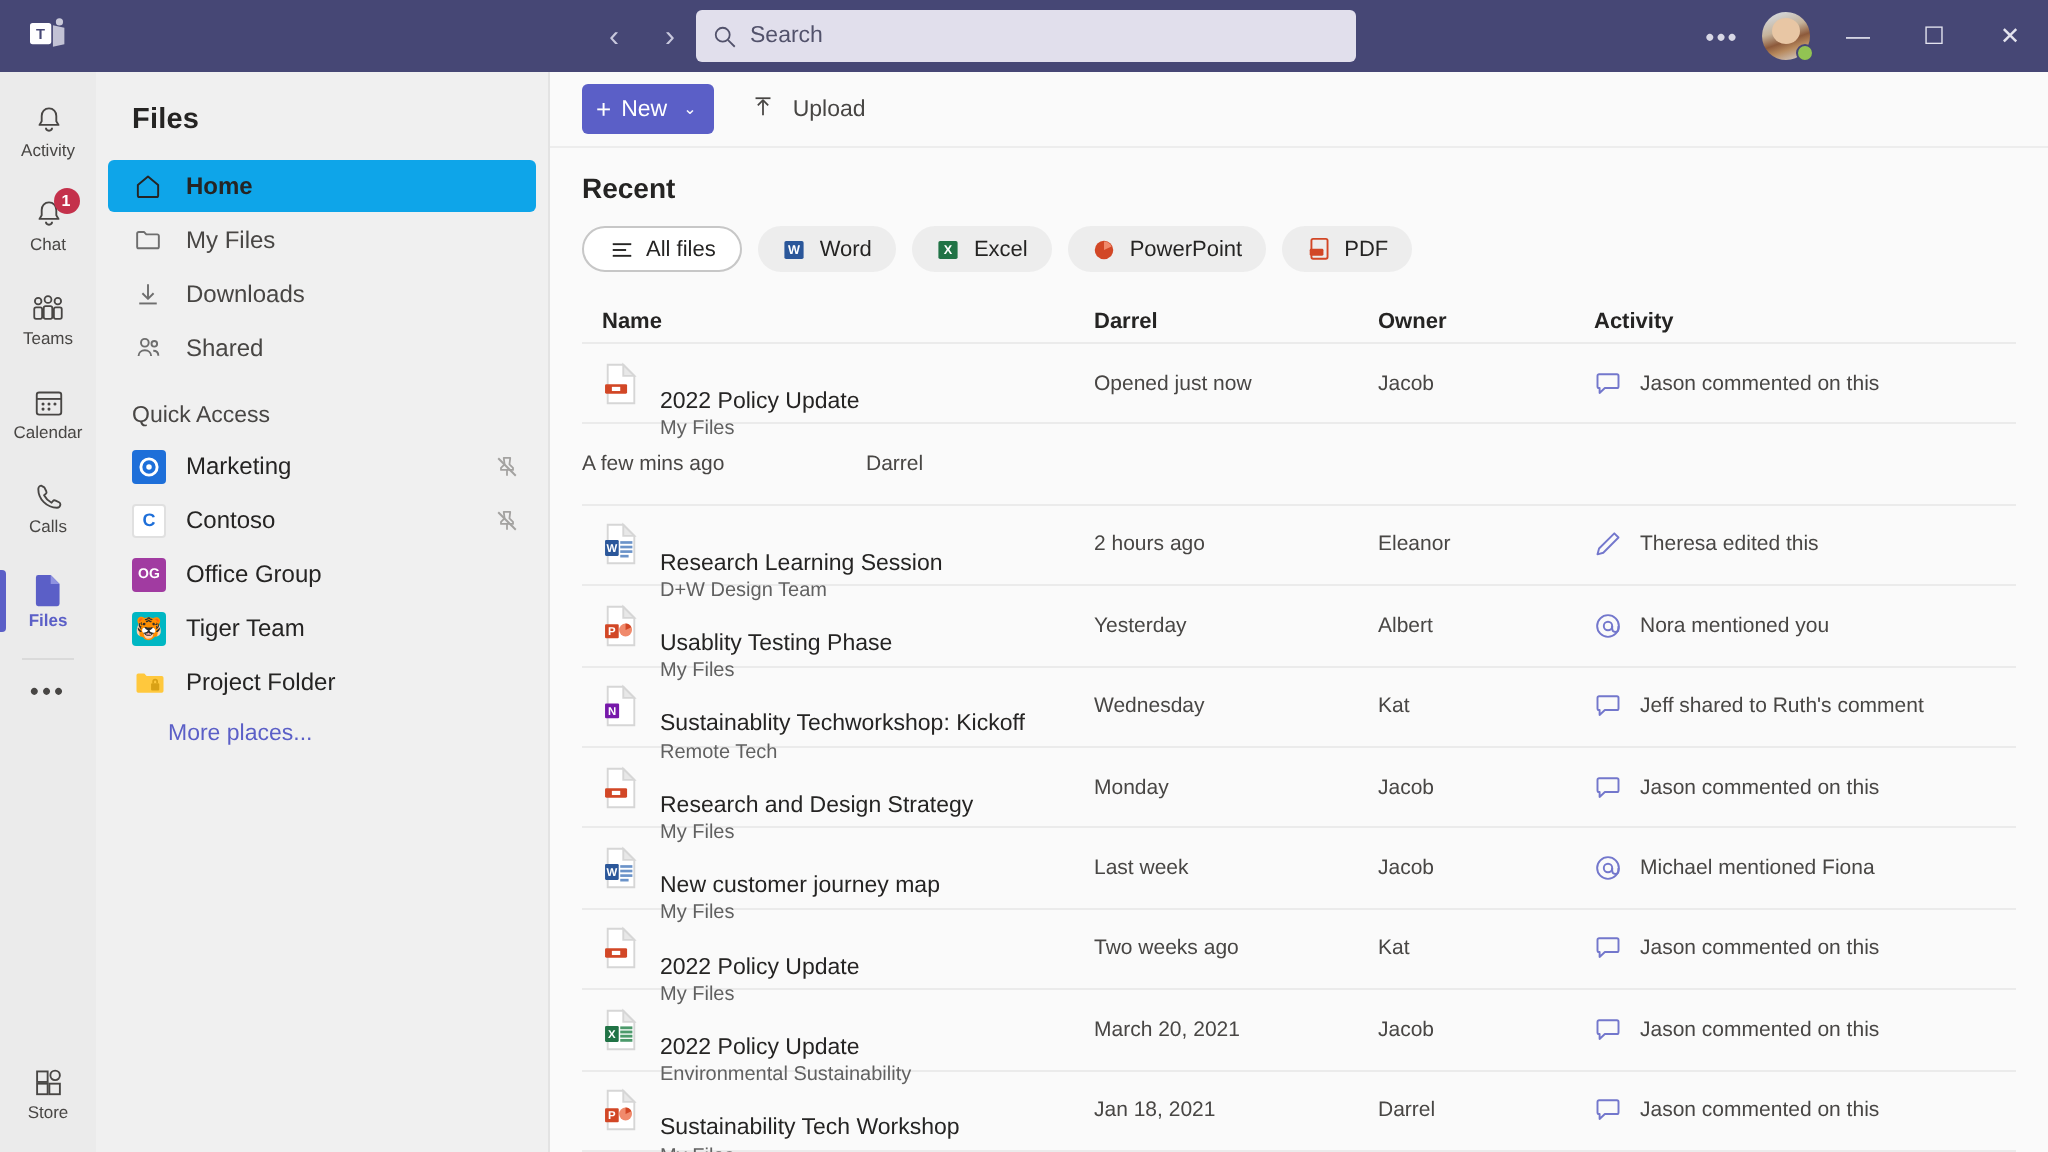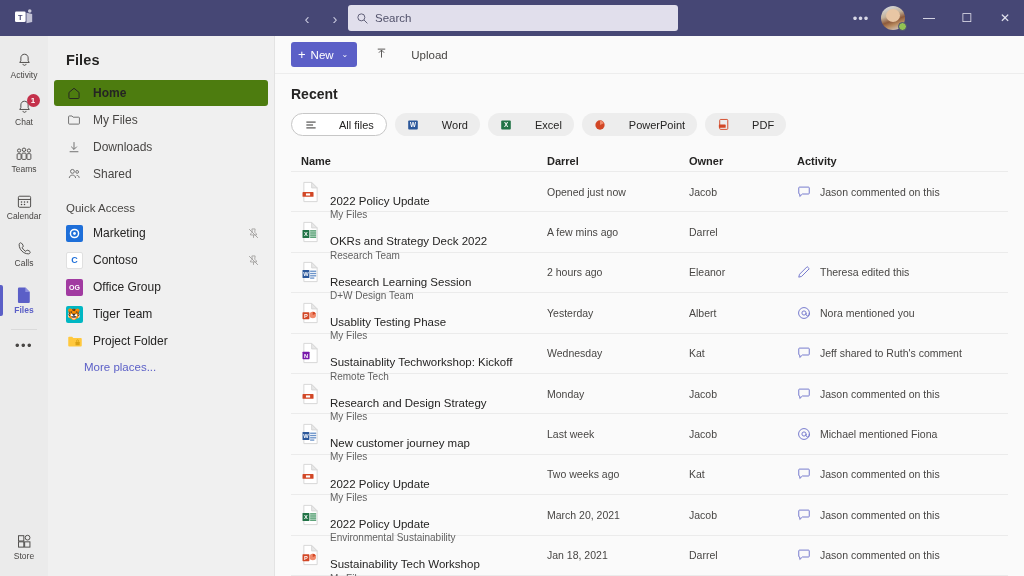--- a/index.html
+++ b/index.html
@@ -88,21 +88,21 @@
   .leftnav {
     width: 227px; background: #f0f0f0; border-right: 1px solid #e3e3e3;
     padding-top: 12px; overflow: hidden;
   }
   .ln-title { font-size: 14.5px; font-weight: bold; color: #252423; padding: 4px 0 12px 18px; letter-spacing: .1px; }
   .ln-item {
     height: 26px; margin: 0 6px 1px 6px; border-radius: 3px;
     display: flex; align-items: center; gap: 11px; padding-left: 12px;
     font-size: 12px; color: #484644; cursor: pointer;
   }
-  .ln-item.active { background: #4d7c0f; color: #252423; font-weight: 600; }
+  .ln-item.active { background: #0ea5e9; color: #252423; font-weight: 600; }
   .ln-ic { width: 16px; height: 16px; display: flex; align-items: center; justify-content: center; flex: 0 0 auto; }
   .ln-section { font-size: 11.5px; color: #484644; padding: 14px 0 6px 18px; }
   .qa-item {
     height: 26px; margin: 0 6px 1px 6px; border-radius: 3px;
     display: flex; align-items: center; gap: 10px; padding: 0 8px 0 12px;
     font-size: 12px; color: #252423; cursor: pointer;
   }
   .qa-ic { width: 17px; height: 17px; border-radius: 2px; flex: 0 0 auto; position: relative; overflow: hidden;
            display: flex; align-items: center; justify-content: center; font-size: 7px; font-weight: bold; color: #fff; }
   .qa-label { flex: 1; white-space: nowrap; overflow: hidden; text-overflow: ellipsis; }
@@ -116,30 +116,30 @@
     padding: 0 0 0 16px; border-bottom: 1px solid #ededed;
   }
   .newbtn {
     height: 25px; background: #5b5fc7; color: #fff; border-radius: 3px;
     display: flex; align-items: center; gap: 5px; padding: 0 9px 0 7px;
     font-size: 11.5px; cursor: pointer;
   }
   .newbtn .plus { font-size: 13px; line-height: 1; }
   .newbtn .chev { font-size: 8px; opacity: .95; margin-left: 3px; }
   .uploadbtn {
-    height: 25px; display: flex; align-items: center; gap: 23px; padding: 0 8px;
+    height: 25px; display: flex; align-items: center; gap: 8px; padding: 0 8px;
     font-size: 11.5px; color: #484644; cursor: pointer; border-radius: 3px;
   }
 
   .content { flex: 1; overflow: hidden; padding: 0 16px 0 16px; position: relative; }
   .rec-title { font-size: 14px; font-weight: bold; color: #252423; padding: 12px 0 11px 0; }
   .chips { display: flex; gap: 8px; padding-bottom: 14px; }
   .chip {
     height: 23px; border-radius: 12px; background: #ededed;
-    display: flex; align-items: center; gap: 22px; padding: 0 12px;
+    display: flex; align-items: center; gap: 6px; padding: 0 12px;
     font-size: 11px; color: #252423; cursor: pointer;
   }
   .chip.outline { background: #fff; border: 1px solid #c7c7c7; }
   .chip .cic { width: 13px; height: 13px; flex: 0 0 auto; display:flex; align-items:center; justify-content:center; }
 
   
   .thead { display: flex; align-items: center; height: 22px; font-size: 11px; font-weight: bold; color: #252423;
            border-bottom: 1px solid #ebebeb; }
   .col-name { width: 256px; flex: 0 0 auto; padding-left: 10px; }
   .col-opened { width: 142px; flex: 0 0 auto; }
@@ -493,230 +493,212 @@
               <div class="col-opened cell-txt">Opened just now</div>
               <div class="col-owner cell-txt">Jacob</div>
               <div class="col-activity act-cell">
                 <span class="act-ic"><svg width="14" height="14" viewBox="0 0 16 16">
                     <path d="M2 3.3a.9.9 0 0 1 .9-.9h10.2a.9.9 0 0 1 .9.9v6.1a.9.9 0 0 1-.9.9H6.2l-3 2.8V10.3H2.9a.9.9 0 0 1-.9-.9z" fill="none" stroke="#7377cc" stroke-width="1.1" stroke-linejoin="round"></path>
                   </svg></span>
                 <span class="act-txt">Jason commented on this</span>
               </div>
             </div>
             <div class="row">
+              <div class="col-opened cell-txt">A few mins ago</div>
+              <div class="col-owner cell-txt">Darrel</div>
+            </div>
+            <div class="row">
+              <div class="col-name fname-cell">
+                <span class="ficon"><svg width="19" height="22" viewBox="0 0 20 23">
+                    <path d="M3 1.4h8.2L17 7.2v14.4H3z" fill="#fff" stroke="#d6d6d6" stroke-width="1"></path>
+                    <path d="M11.2 1.4 17 7.2h-5.8z" fill="#e8e8e8" stroke="#d6d6d6" stroke-width="1"></path>
+                    <rect x="1.6" y="9.4" width="7.2" height="8.4" rx=".6" fill="#2b579a"></rect>
+                    <text x="5.2" y="15.8" font-size="6" font-family="Liberation Sans, sans-serif" font-weight="bold" fill="#fff" text-anchor="middle">W</text>
+                    <g fill="#6b93c9">
+                      <rect x="9.6" y="10" width="6.4" height="1.4"></rect>
+                      <rect x="9.6" y="12.4" width="6.4" height="1.4"></rect>
+                      <rect x="9.6" y="14.8" width="6.4" height="1.4"></rect>
+                      <rect x="9.6" y="17.2" width="4.4" height="1.4"></rect>
+                    </g>
+                  </svg></span>
+                <span>
+                  <div class="fname">Research Learning Session</div>
+                  <div class="fsub">D+W Design Team</div>
+                </span>
+              </div>
+              <div class="col-opened cell-txt">2 hours ago</div>
+              <div class="col-owner cell-txt">Eleanor</div>
+              <div class="col-activity act-cell">
+                <span class="act-ic"><svg width="14" height="14" viewBox="0 0 16 16">
+                    <path d="M11.6 1.9 14 4.3 5.3 13 2 13.9l.9-3.3z" fill="none" stroke="#7377cc" stroke-width="1.1" stroke-linejoin="round"></path>
+                  </svg></span>
+                <span class="act-txt">Theresa edited this</span>
+              </div>
+            </div>
+            <div class="row">
+              <div class="col-name fname-cell">
+                <span class="ficon"><svg width="19" height="22" viewBox="0 0 20 23">
+                    <path d="M3 1.4h8.2L17 7.2v14.4H3z" fill="#fff" stroke="#d6d6d6" stroke-width="1"></path>
+                    <path d="M11.2 1.4 17 7.2h-5.8z" fill="#e8e8e8" stroke="#d6d6d6" stroke-width="1"></path>
+                    <rect x="1.6" y="10.6" width="7.2" height="7.4" rx=".6" fill="#d24726"></rect>
+                    <text x="5.2" y="16.4" font-size="6" font-family="Liberation Sans, sans-serif" font-weight="bold" fill="#fff" text-anchor="middle">P</text>
+                    <circle cx="12.4" cy="13.6" r="3.4" fill="#f08a6c"></circle>
+                    <path d="M12.4 10.2a3.4 3.4 0 0 1 3.1 2l-3.1 1.4z" fill="#d24726"></path>
+                  </svg></span>
+                <span>
+                  <div class="fname">Usablity Testing Phase</div>
+                  <div class="fsub">My Files</div>
+                </span>
+              </div>
+              <div class="col-opened cell-txt">Yesterday</div>
+              <div class="col-owner cell-txt">Albert</div>
+              <div class="col-activity act-cell">
+                <span class="act-ic"><svg width="14" height="14" viewBox="0 0 16 16">
+                    <circle cx="8" cy="8" r="6.2" fill="none" stroke="#7377cc" stroke-width="1.1"></circle>
+                    <circle cx="8" cy="8" r="2.4" fill="none" stroke="#7377cc" stroke-width="1.1"></circle>
+                    <path d="M10.4 8v1.6a1.8 1.8 0 0 0 3.6 0V8" fill="none" stroke="#7377cc" stroke-width="1.1"></path>
+                  </svg></span>
+                <span class="act-txt">Nora mentioned you</span>
+              </div>
+            </div>
+            <div class="row">
+              <div class="col-name fname-cell">
+                <span class="ficon"><svg width="19" height="22" viewBox="0 0 20 23">
+                    <path d="M3 1.4h8.2L17 7.2v14.4H3z" fill="#fff" stroke="#d6d6d6" stroke-width="1"></path>
+                    <path d="M11.2 1.4 17 7.2h-5.8z" fill="#e8e8e8" stroke="#d6d6d6" stroke-width="1"></path>
+                    <rect x="1.6" y="10.2" width="7.4" height="7.8" rx=".6" fill="#7719aa"></rect>
+                    <text x="5.3" y="16.4" font-size="6" font-family="Liberation Sans, sans-serif" font-weight="bold" fill="#fff" text-anchor="middle">N</text>
+                  </svg></span>
+                <span>
+                  <div class="fname">Sustainablity Techworkshop: Kickoff</div>
+                  <div class="fsub">Remote Tech</div>
+                </span>
+              </div>
+              <div class="col-opened cell-txt">Wednesday</div>
+              <div class="col-owner cell-txt">Kat</div>
+              <div class="col-activity act-cell">
+                <span class="act-ic"><svg width="14" height="14" viewBox="0 0 16 16">
+                    <path d="M2 3.3a.9.9 0 0 1 .9-.9h10.2a.9.9 0 0 1 .9.9v6.1a.9.9 0 0 1-.9.9H6.2l-3 2.8V10.3H2.9a.9.9 0 0 1-.9-.9z" fill="none" stroke="#7377cc" stroke-width="1.1" stroke-linejoin="round"></path>
+                  </svg></span>
+                <span class="act-txt">Jeff shared to Ruth's comment</span>
+              </div>
+            </div>
+            <div class="row">
+              <div class="col-name fname-cell">
+                <span class="ficon"><svg width="19" height="22" viewBox="0 0 20 23">
+                    <path d="M3 1.4h8.2L17 7.2v14.4H3z" fill="#fff" stroke="#d6d6d6" stroke-width="1"></path>
+                    <path d="M11.2 1.4 17 7.2h-5.8z" fill="#e8e8e8" stroke="#d6d6d6" stroke-width="1"></path>
+                    <rect x="1.6" y="11.6" width="11.6" height="5" rx=".7" fill="#d24726"></rect>
+                    <rect x="5.2" y="13" width="4.4" height="2.2" fill="#fff"></rect>
+                  </svg></span>
+                <span>
+                  <div class="fname">Research and Design Strategy</div>
+                  <div class="fsub">My Files</div>
+                </span>
+              </div>
+              <div class="col-opened cell-txt">Monday</div>
+              <div class="col-owner cell-txt">Jacob</div>
+              <div class="col-activity act-cell">
+                <span class="act-ic"><svg width="14" height="14" viewBox="0 0 16 16">
+                    <path d="M2 3.3a.9.9 0 0 1 .9-.9h10.2a.9.9 0 0 1 .9.9v6.1a.9.9 0 0 1-.9.9H6.2l-3 2.8V10.3H2.9a.9.9 0 0 1-.9-.9z" fill="none" stroke="#7377cc" stroke-width="1.1" stroke-linejoin="round"></path>
+                  </svg></span>
+                <span class="act-txt">Jason commented on this</span>
+              </div>
+            </div>
+            <div class="row">
+              <div class="col-name fname-cell">
+                <span class="ficon"><svg width="19" height="22" viewBox="0 0 20 23">
+                    <path d="M3 1.4h8.2L17 7.2v14.4H3z" fill="#fff" stroke="#d6d6d6" stroke-width="1"></path>
+                    <path d="M11.2 1.4 17 7.2h-5.8z" fill="#e8e8e8" stroke="#d6d6d6" stroke-width="1"></path>
+                    <rect x="1.6" y="9.4" width="7.2" height="8.4" rx=".6" fill="#2b579a"></rect>
+                    <text x="5.2" y="15.8" font-size="6" font-family="Liberation Sans, sans-serif" font-weight="bold" fill="#fff" text-anchor="middle">W</text>
+                    <g fill="#6b93c9">
+                      <rect x="9.6" y="10" width="6.4" height="1.4"></rect>
+                      <rect x="9.6" y="12.4" width="6.4" height="1.4"></rect>
+                      <rect x="9.6" y="14.8" width="6.4" height="1.4"></rect>
+                      <rect x="9.6" y="17.2" width="4.4" height="1.4"></rect>
+                    </g>
+                  </svg></span>
+                <span>
+                  <div class="fname">New customer journey map</div>
+                  <div class="fsub">My Files</div>
+                </span>
+              </div>
+              <div class="col-opened cell-txt">Last week</div>
+              <div class="col-owner cell-txt">Jacob</div>
+              <div class="col-activity act-cell">
+                <span class="act-ic"><svg width="14" height="14" viewBox="0 0 16 16">
+                    <circle cx="8" cy="8" r="6.2" fill="none" stroke="#7377cc" stroke-width="1.1"></circle>
+                    <circle cx="8" cy="8" r="2.4" fill="none" stroke="#7377cc" stroke-width="1.1"></circle>
+                    <path d="M10.4 8v1.6a1.8 1.8 0 0 0 3.6 0V8" fill="none" stroke="#7377cc" stroke-width="1.1"></path>
+                  </svg></span>
+                <span class="act-txt">Michael mentioned Fiona</span>
+              </div>
+            </div>
+            <div class="row">
+              <div class="col-name fname-cell">
+                <span class="ficon"><svg width="19" height="22" viewBox="0 0 20 23">
+                    <path d="M3 1.4h8.2L17 7.2v14.4H3z" fill="#fff" stroke="#d6d6d6" stroke-width="1"></path>
+                    <path d="M11.2 1.4 17 7.2h-5.8z" fill="#e8e8e8" stroke="#d6d6d6" stroke-width="1"></path>
+                    <rect x="1.6" y="11.6" width="11.6" height="5" rx=".7" fill="#d24726"></rect>
+                    <rect x="5.2" y="13" width="4.4" height="2.2" fill="#fff"></rect>
+                  </svg></span>
+                <span>
+                  <div class="fname">2022 Policy Update</div>
+                  <div class="fsub">My Files</div>
+                </span>
+              </div>
+              <div class="col-opened cell-txt">Two weeks ago</div>
+              <div class="col-owner cell-txt">Kat</div>
+              <div class="col-activity act-cell">
+                <span class="act-ic"><svg width="14" height="14" viewBox="0 0 16 16">
+                    <path d="M2 3.3a.9.9 0 0 1 .9-.9h10.2a.9.9 0 0 1 .9.9v6.1a.9.9 0 0 1-.9.9H6.2l-3 2.8V10.3H2.9a.9.9 0 0 1-.9-.9z" fill="none" stroke="#7377cc" stroke-width="1.1" stroke-linejoin="round"></path>
+                  </svg></span>
+                <span class="act-txt">Jason commented on this</span>
+              </div>
+            </div>
+            <div class="row">
               <div class="col-name fname-cell">
                 <span class="ficon"><svg width="19" height="22" viewBox="0 0 20 23">
                     <path d="M3 1.4h8.2L17 7.2v14.4H3z" fill="#fff" stroke="#d6d6d6" stroke-width="1"></path>
                     <path d="M11.2 1.4 17 7.2h-5.8z" fill="#e8e8e8" stroke="#d6d6d6" stroke-width="1"></path>
                     <rect x="1.6" y="9.4" width="7.2" height="8.4" rx=".6" fill="#217346"></rect>
                     <text x="5.2" y="15.8" font-size="6" font-family="Liberation Sans, sans-serif" font-weight="bold" fill="#fff" text-anchor="middle">X</text>
                     <g fill="#4c9a6b">
                       <rect x="9.6" y="9.6" width="6.4" height="1.5"></rect>
                       <rect x="9.6" y="11.8" width="6.4" height="1.5"></rect>
                       <rect x="9.6" y="14" width="6.4" height="1.5"></rect>
                       <rect x="9.6" y="16.2" width="6.4" height="1.5"></rect>
                     </g>
                   </svg></span>
                 <span>
-                  <div class="fname">OKRs and Strategy Deck 2022</div>
-                  <div class="fsub">Research Team</div>
-                </span>
-              </div>
-              <div class="col-opened cell-txt">A few mins ago</div>
-              <div class="col-owner cell-txt">Darrel</div>
-            </div>
-            <div class="row">
-              <div class="col-name fname-cell">
-                <span class="ficon"><svg width="19" height="22" viewBox="0 0 20 23">
-                    <path d="M3 1.4h8.2L17 7.2v14.4H3z" fill="#fff" stroke="#d6d6d6" stroke-width="1"></path>
-                    <path d="M11.2 1.4 17 7.2h-5.8z" fill="#e8e8e8" stroke="#d6d6d6" stroke-width="1"></path>
-                    <rect x="1.6" y="9.4" width="7.2" height="8.4" rx=".6" fill="#2b579a"></rect>
-                    <text x="5.2" y="15.8" font-size="6" font-family="Liberation Sans, sans-serif" font-weight="bold" fill="#fff" text-anchor="middle">W</text>
-                    <g fill="#6b93c9">
-                      <rect x="9.6" y="10" width="6.4" height="1.4"></rect>
-                      <rect x="9.6" y="12.4" width="6.4" height="1.4"></rect>
-                      <rect x="9.6" y="14.8" width="6.4" height="1.4"></rect>
-                      <rect x="9.6" y="17.2" width="4.4" height="1.4"></rect>
-                    </g>
-                  </svg></span>
-                <span>
-                  <div class="fname">Research Learning Session</div>
-                  <div class="fsub">D+W Design Team</div>
-                </span>
-              </div>
-              <div class="col-opened cell-txt">2 hours ago</div>
-              <div class="col-owner cell-txt">Eleanor</div>
-              <div class="col-activity act-cell">
-                <span class="act-ic"><svg width="14" height="14" viewBox="0 0 16 16">
-                    <path d="M11.6 1.9 14 4.3 5.3 13 2 13.9l.9-3.3z" fill="none" stroke="#7377cc" stroke-width="1.1" stroke-linejoin="round"></path>
-                  </svg></span>
-                <span class="act-txt">Theresa edited this</span>
+                  <div class="fname">2022 Policy Update</div>
+                  <div class="fsub">Environmental Sustainability</div>
+                </span>
+              </div>
+              <div class="col-opened cell-txt">March 20, 2021</div>
+              <div class="col-owner cell-txt">Jacob</div>
+              <div class="col-activity act-cell">
+                <span class="act-ic"><svg width="14" height="14" viewBox="0 0 16 16">
+                    <path d="M2 3.3a.9.9 0 0 1 .9-.9h10.2a.9.9 0 0 1 .9.9v6.1a.9.9 0 0 1-.9.9H6.2l-3 2.8V10.3H2.9a.9.9 0 0 1-.9-.9z" fill="none" stroke="#7377cc" stroke-width="1.1" stroke-linejoin="round"></path>
+                  </svg></span>
+                <span class="act-txt">Jason commented on this</span>
               </div>
             </div>
             <div class="row">
               <div class="col-name fname-cell">
                 <span class="ficon"><svg width="19" height="22" viewBox="0 0 20 23">
                     <path d="M3 1.4h8.2L17 7.2v14.4H3z" fill="#fff" stroke="#d6d6d6" stroke-width="1"></path>
                     <path d="M11.2 1.4 17 7.2h-5.8z" fill="#e8e8e8" stroke="#d6d6d6" stroke-width="1"></path>
                     <rect x="1.6" y="10.6" width="7.2" height="7.4" rx=".6" fill="#d24726"></rect>
                     <text x="5.2" y="16.4" font-size="6" font-family="Liberation Sans, sans-serif" font-weight="bold" fill="#fff" text-anchor="middle">P</text>
                     <circle cx="12.4" cy="13.6" r="3.4" fill="#f08a6c"></circle>
                     <path d="M12.4 10.2a3.4 3.4 0 0 1 3.1 2l-3.1 1.4z" fill="#d24726"></path>
                   </svg></span>
                 <span>
-                  <div class="fname">Usablity Testing Phase</div>
-                  <div class="fsub">My Files</div>
-                </span>
-              </div>
-              <div class="col-opened cell-txt">Yesterday</div>
-              <div class="col-owner cell-txt">Albert</div>
-              <div class="col-activity act-cell">
-                <span class="act-ic"><svg width="14" height="14" viewBox="0 0 16 16">
-                    <circle cx="8" cy="8" r="6.2" fill="none" stroke="#7377cc" stroke-width="1.1"></circle>
-                    <circle cx="8" cy="8" r="2.4" fill="none" stroke="#7377cc" stroke-width="1.1"></circle>
-                    <path d="M10.4 8v1.6a1.8 1.8 0 0 0 3.6 0V8" fill="none" stroke="#7377cc" stroke-width="1.1"></path>
-                  </svg></span>
-                <span class="act-txt">Nora mentioned you</span>
-              </div>
-            </div>
-            <div class="row">
-              <div class="col-name fname-cell">
-                <span class="ficon"><svg width="19" height="22" viewBox="0 0 20 23">
-                    <path d="M3 1.4h8.2L17 7.2v14.4H3z" fill="#fff" stroke="#d6d6d6" stroke-width="1"></path>
-                    <path d="M11.2 1.4 17 7.2h-5.8z" fill="#e8e8e8" stroke="#d6d6d6" stroke-width="1"></path>
-                    <rect x="1.6" y="10.2" width="7.4" height="7.8" rx=".6" fill="#7719aa"></rect>
-                    <text x="5.3" y="16.4" font-size="6" font-family="Liberation Sans, sans-serif" font-weight="bold" fill="#fff" text-anchor="middle">N</text>
-                  </svg></span>
-                <span>
-                  <div class="fname">Sustainablity Techworkshop: Kickoff</div>
-                  <div class="fsub">Remote Tech</div>
-                </span>
-              </div>
-              <div class="col-opened cell-txt">Wednesday</div>
-              <div class="col-owner cell-txt">Kat</div>
-              <div class="col-activity act-cell">
-                <span class="act-ic"><svg width="14" height="14" viewBox="0 0 16 16">
-                    <path d="M2 3.3a.9.9 0 0 1 .9-.9h10.2a.9.9 0 0 1 .9.9v6.1a.9.9 0 0 1-.9.9H6.2l-3 2.8V10.3H2.9a.9.9 0 0 1-.9-.9z" fill="none" stroke="#7377cc" stroke-width="1.1" stroke-linejoin="round"></path>
-                  </svg></span>
-                <span class="act-txt">Jeff shared to Ruth's comment</span>
-              </div>
-            </div>
-            <div class="row">
-              <div class="col-name fname-cell">
-                <span class="ficon"><svg width="19" height="22" viewBox="0 0 20 23">
-                    <path d="M3 1.4h8.2L17 7.2v14.4H3z" fill="#fff" stroke="#d6d6d6" stroke-width="1"></path>
-                    <path d="M11.2 1.4 17 7.2h-5.8z" fill="#e8e8e8" stroke="#d6d6d6" stroke-width="1"></path>
-                    <rect x="1.6" y="11.6" width="11.6" height="5" rx=".7" fill="#d24726"></rect>
-                    <rect x="5.2" y="13" width="4.4" height="2.2" fill="#fff"></rect>
-                  </svg></span>
-                <span>
-                  <div class="fname">Research and Design Strategy</div>
-                  <div class="fsub">My Files</div>
-                </span>
-              </div>
-              <div class="col-opened cell-txt">Monday</div>
-              <div class="col-owner cell-txt">Jacob</div>
-              <div class="col-activity act-cell">
-                <span class="act-ic"><svg width="14" height="14" viewBox="0 0 16 16">
-                    <path d="M2 3.3a.9.9 0 0 1 .9-.9h10.2a.9.9 0 0 1 .9.9v6.1a.9.9 0 0 1-.9.9H6.2l-3 2.8V10.3H2.9a.9.9 0 0 1-.9-.9z" fill="none" stroke="#7377cc" stroke-width="1.1" stroke-linejoin="round"></path>
-                  </svg></span>
-                <span class="act-txt">Jason commented on this</span>
-              </div>
-            </div>
-            <div class="row">
-              <div class="col-name fname-cell">
-                <span class="ficon"><svg width="19" height="22" viewBox="0 0 20 23">
-                    <path d="M3 1.4h8.2L17 7.2v14.4H3z" fill="#fff" stroke="#d6d6d6" stroke-width="1"></path>
-                    <path d="M11.2 1.4 17 7.2h-5.8z" fill="#e8e8e8" stroke="#d6d6d6" stroke-width="1"></path>
-                    <rect x="1.6" y="9.4" width="7.2" height="8.4" rx=".6" fill="#2b579a"></rect>
-                    <text x="5.2" y="15.8" font-size="6" font-family="Liberation Sans, sans-serif" font-weight="bold" fill="#fff" text-anchor="middle">W</text>
-                    <g fill="#6b93c9">
-                      <rect x="9.6" y="10" width="6.4" height="1.4"></rect>
-                      <rect x="9.6" y="12.4" width="6.4" height="1.4"></rect>
-                      <rect x="9.6" y="14.8" width="6.4" height="1.4"></rect>
-                      <rect x="9.6" y="17.2" width="4.4" height="1.4"></rect>
-                    </g>
-                  </svg></span>
-                <span>
-                  <div class="fname">New customer journey map</div>
-                  <div class="fsub">My Files</div>
-                </span>
-              </div>
-              <div class="col-opened cell-txt">Last week</div>
-              <div class="col-owner cell-txt">Jacob</div>
-              <div class="col-activity act-cell">
-                <span class="act-ic"><svg width="14" height="14" viewBox="0 0 16 16">
-                    <circle cx="8" cy="8" r="6.2" fill="none" stroke="#7377cc" stroke-width="1.1"></circle>
-                    <circle cx="8" cy="8" r="2.4" fill="none" stroke="#7377cc" stroke-width="1.1"></circle>
-                    <path d="M10.4 8v1.6a1.8 1.8 0 0 0 3.6 0V8" fill="none" stroke="#7377cc" stroke-width="1.1"></path>
-                  </svg></span>
-                <span class="act-txt">Michael mentioned Fiona</span>
-              </div>
-            </div>
-            <div class="row">
-              <div class="col-name fname-cell">
-                <span class="ficon"><svg width="19" height="22" viewBox="0 0 20 23">
-                    <path d="M3 1.4h8.2L17 7.2v14.4H3z" fill="#fff" stroke="#d6d6d6" stroke-width="1"></path>
-                    <path d="M11.2 1.4 17 7.2h-5.8z" fill="#e8e8e8" stroke="#d6d6d6" stroke-width="1"></path>
-                    <rect x="1.6" y="11.6" width="11.6" height="5" rx=".7" fill="#d24726"></rect>
-                    <rect x="5.2" y="13" width="4.4" height="2.2" fill="#fff"></rect>
-                  </svg></span>
-                <span>
-                  <div class="fname">2022 Policy Update</div>
-                  <div class="fsub">My Files</div>
-                </span>
-              </div>
-              <div class="col-opened cell-txt">Two weeks ago</div>
-              <div class="col-owner cell-txt">Kat</div>
-              <div class="col-activity act-cell">
-                <span class="act-ic"><svg width="14" height="14" viewBox="0 0 16 16">
-                    <path d="M2 3.3a.9.9 0 0 1 .9-.9h10.2a.9.9 0 0 1 .9.9v6.1a.9.9 0 0 1-.9.9H6.2l-3 2.8V10.3H2.9a.9.9 0 0 1-.9-.9z" fill="none" stroke="#7377cc" stroke-width="1.1" stroke-linejoin="round"></path>
-                  </svg></span>
-                <span class="act-txt">Jason commented on this</span>
-              </div>
-            </div>
-            <div class="row">
-              <div class="col-name fname-cell">
-                <span class="ficon"><svg width="19" height="22" viewBox="0 0 20 23">
-                    <path d="M3 1.4h8.2L17 7.2v14.4H3z" fill="#fff" stroke="#d6d6d6" stroke-width="1"></path>
-                    <path d="M11.2 1.4 17 7.2h-5.8z" fill="#e8e8e8" stroke="#d6d6d6" stroke-width="1"></path>
-                    <rect x="1.6" y="9.4" width="7.2" height="8.4" rx=".6" fill="#217346"></rect>
-                    <text x="5.2" y="15.8" font-size="6" font-family="Liberation Sans, sans-serif" font-weight="bold" fill="#fff" text-anchor="middle">X</text>
-                    <g fill="#4c9a6b">
-                      <rect x="9.6" y="9.6" width="6.4" height="1.5"></rect>
-                      <rect x="9.6" y="11.8" width="6.4" height="1.5"></rect>
-                      <rect x="9.6" y="14" width="6.4" height="1.5"></rect>
-                      <rect x="9.6" y="16.2" width="6.4" height="1.5"></rect>
-                    </g>
-                  </svg></span>
-                <span>
-                  <div class="fname">2022 Policy Update</div>
-                  <div class="fsub">Environmental Sustainability</div>
-                </span>
-              </div>
-              <div class="col-opened cell-txt">March 20, 2021</div>
-              <div class="col-owner cell-txt">Jacob</div>
-              <div class="col-activity act-cell">
-                <span class="act-ic"><svg width="14" height="14" viewBox="0 0 16 16">
-                    <path d="M2 3.3a.9.9 0 0 1 .9-.9h10.2a.9.9 0 0 1 .9.9v6.1a.9.9 0 0 1-.9.9H6.2l-3 2.8V10.3H2.9a.9.9 0 0 1-.9-.9z" fill="none" stroke="#7377cc" stroke-width="1.1" stroke-linejoin="round"></path>
-                  </svg></span>
-                <span class="act-txt">Jason commented on this</span>
-              </div>
-            </div>
-            <div class="row">
-              <div class="col-name fname-cell">
-                <span class="ficon"><svg width="19" height="22" viewBox="0 0 20 23">
-                    <path d="M3 1.4h8.2L17 7.2v14.4H3z" fill="#fff" stroke="#d6d6d6" stroke-width="1"></path>
-                    <path d="M11.2 1.4 17 7.2h-5.8z" fill="#e8e8e8" stroke="#d6d6d6" stroke-width="1"></path>
-                    <rect x="1.6" y="10.6" width="7.2" height="7.4" rx=".6" fill="#d24726"></rect>
-                    <text x="5.2" y="16.4" font-size="6" font-family="Liberation Sans, sans-serif" font-weight="bold" fill="#fff" text-anchor="middle">P</text>
-                    <circle cx="12.4" cy="13.6" r="3.4" fill="#f08a6c"></circle>
-                    <path d="M12.4 10.2a3.4 3.4 0 0 1 3.1 2l-3.1 1.4z" fill="#d24726"></path>
-                  </svg></span>
-                <span>
                   <div class="fname">Sustainability Tech Workshop</div>
                   <div class="fsub">My Files</div>
                 </span>
               </div>
               <div class="col-opened cell-txt">Jan 18, 2021</div>
               <div class="col-owner cell-txt">Darrel</div>
               <div class="col-activity act-cell">
                 <span class="act-ic"><svg width="14" height="14" viewBox="0 0 16 16">
                     <path d="M2 3.3a.9.9 0 0 1 .9-.9h10.2a.9.9 0 0 1 .9.9v6.1a.9.9 0 0 1-.9.9H6.2l-3 2.8V10.3H2.9a.9.9 0 0 1-.9-.9z" fill="none" stroke="#7377cc" stroke-width="1.1" stroke-linejoin="round"></path>
                   </svg></span>

